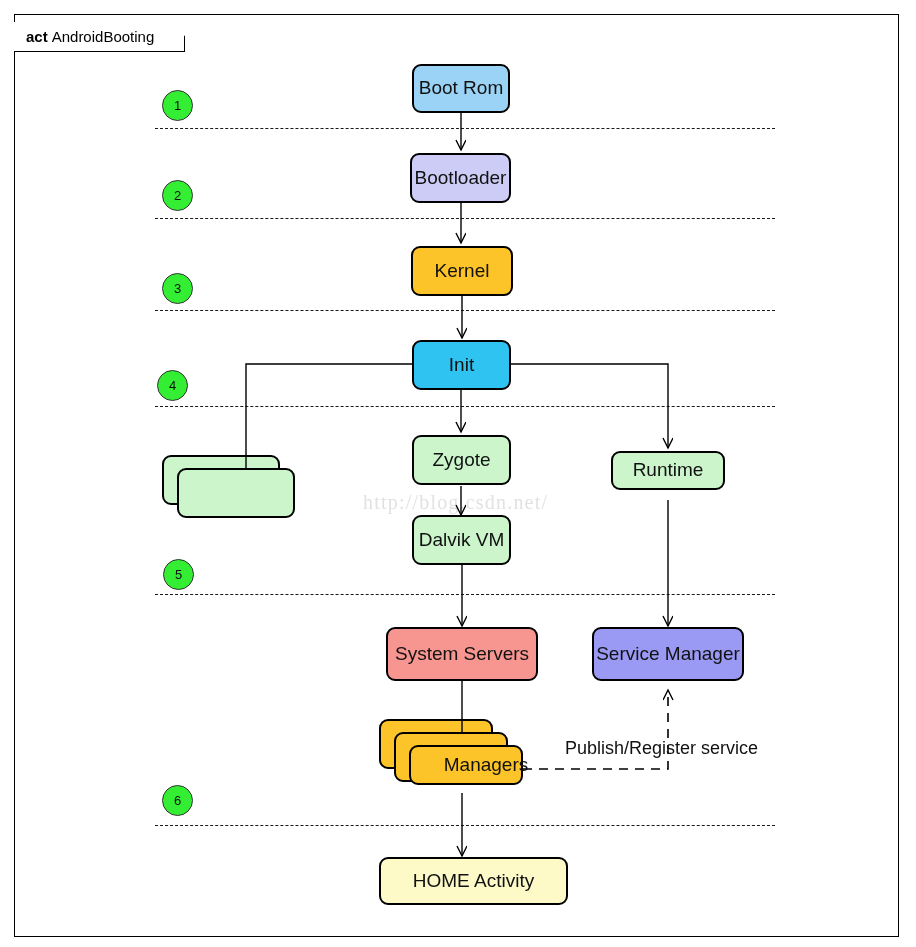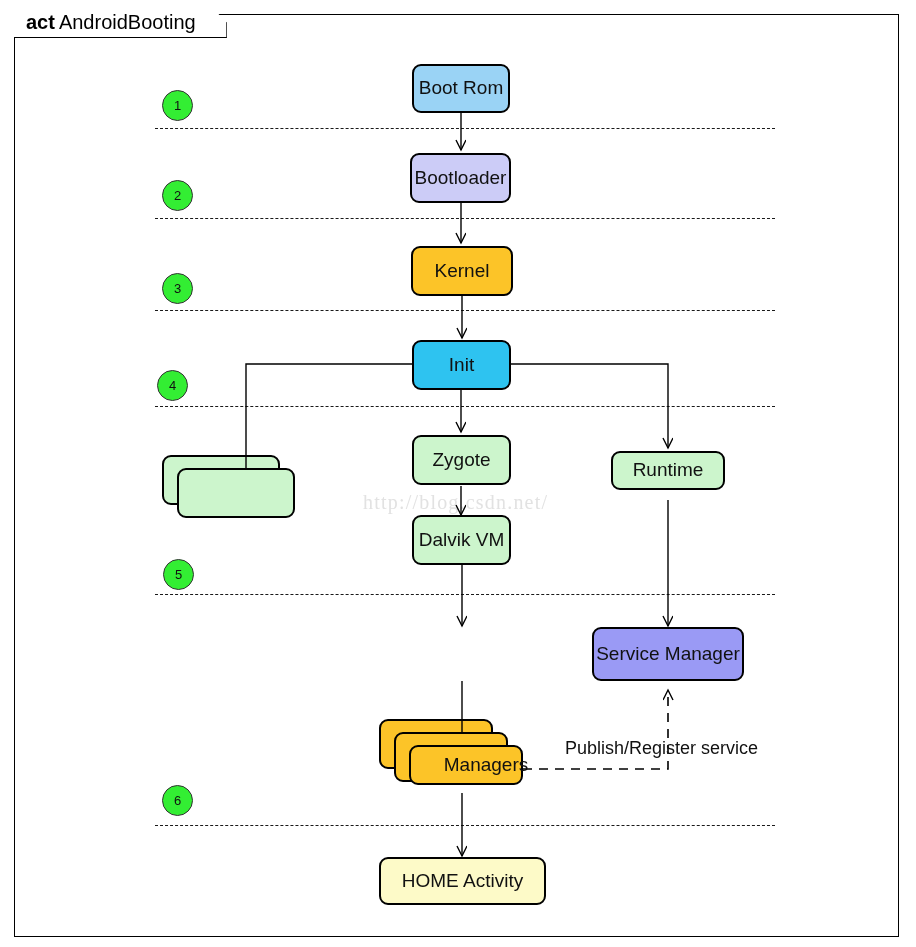--- a/index.html
+++ b/index.html
@@ -23,32 +23,32 @@
     left: 14px;
     top: 14px;
     width: 885px;
     height: 923px;
     border: 1.6px solid #000000;
     box-sizing: border-box;
   }
   .frame-tab {
     position: absolute;
     left: 14px;
-    top: 8px;
+    top: 22px;
     height: 30px;
     padding: 0 30px 0 12px;
     display: flex;
     align-items: center;
     background: #ffffff;
     border-right: 1.6px solid #000;
     border-bottom: 1.6px solid #000;
     box-sizing: border-box;
     clip-path: polygon(0 0, calc(100% - 14px) 0, 100% 48%, 100% 100%, 0 100%);
     white-space: nowrap;
-    font-size: 20px;
+    font-size: 15px;
     color: #000;
   }
   .frame-tab .kw {
     font-weight: bold;
     margin-right: 4px;
   }
   
   .node {
     position: absolute;
     box-sizing: border-box;
@@ -195,22 +195,23 @@
 
   <div class="stack-shadow" style="left:162px; top:455px; width:118px; height:50px; background:#ccf5cc;"></div>
   <div class="stack-shadow" style="left:177px; top:468px; width:118px; height:50px; background:#ccf5cc; z-index:5;"></div>
 
   <div class="node" style="left:412px; top:435px; width:99px; height:50px; background:#ccf5cc;">Zygote</div>
 
   <div class="node" style="left:611px; top:451px; width:114px; height:39px; background:#ccf5cc;">Runtime</div>
 
   <div class="node" style="left:412px; top:515px; width:99px; height:50px; background:#ccf5cc;">Dalvik VM</div>
 
+  <div class="node" style="left:386px; top:627px; width:152px; height:54px; background:#f79690;">System Servers</div>
 
   <div class="node" style="left:592px; top:627px; width:152px; height:54px; background:#9a9af5;">Service Manager</div>
 
   <div class="stack-shadow" style="left:379px; top:719px; width:114px; height:50px; background:#fcc428;"></div>
   <div class="stack-shadow" style="left:394px; top:732px; width:114px; height:50px; background:#fcc428; z-index:5;"></div>
   <div class="node" style="left:409px; top:745px; width:114px; height:40px; background:#fcc428;padding-left:40px;">Managers</div>
 
-  <div class="node" style="left:379px; top:857px; width:167px; height:48px; background:#fdfac8;">HOME Activity</div>
+  <div class="node" style="left:379px; top:857px; width:189px; height:48px; background:#fdfac8;">HOME Activity</div>
 
 </div>
 
 </body></html>

